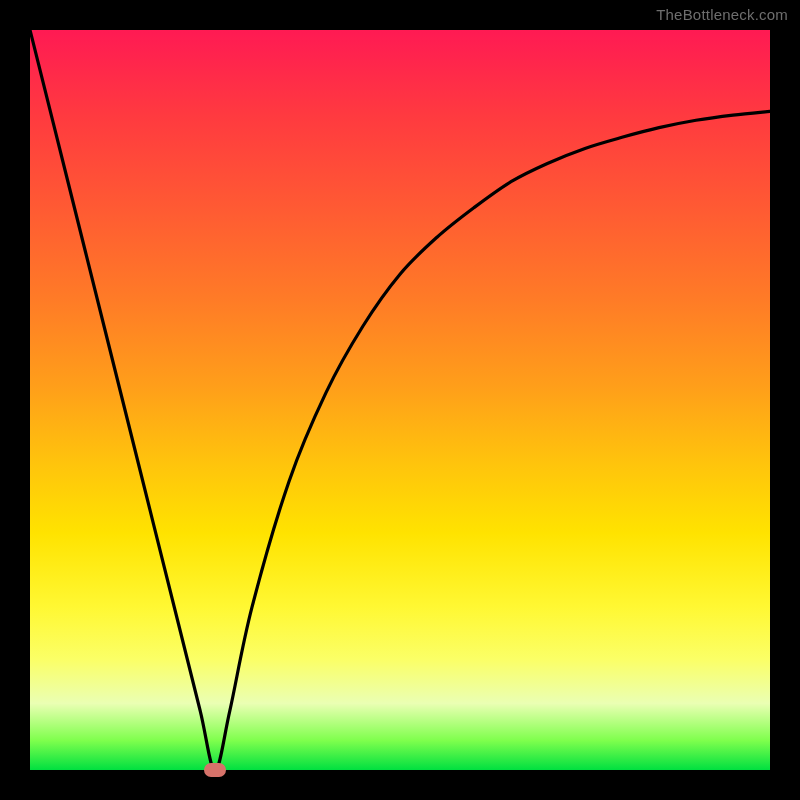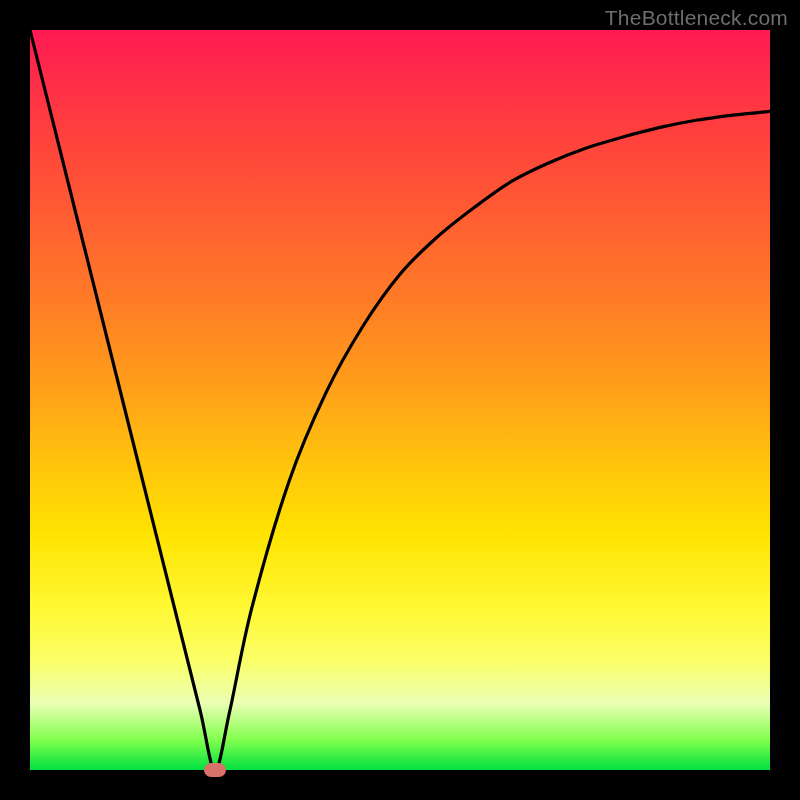--- a/index.html
+++ b/index.html
@@ -37,21 +37,21 @@
       #eaffb3 91%,
       #7fff4d 96%,
       #00e040 100%
     );
   }
   .watermark {
     position: absolute;
     top: 6px;
     right: 12px;
     color: #6e6e6e;
-    font-size: 21px;
+    font-size: 15px;
     font-weight: 400;
     letter-spacing: 0.2px;
     user-select: none;
   }
   svg.curve {
     position: absolute;
     inset: 0;
     width: 740px;
     height: 740px;
   }

